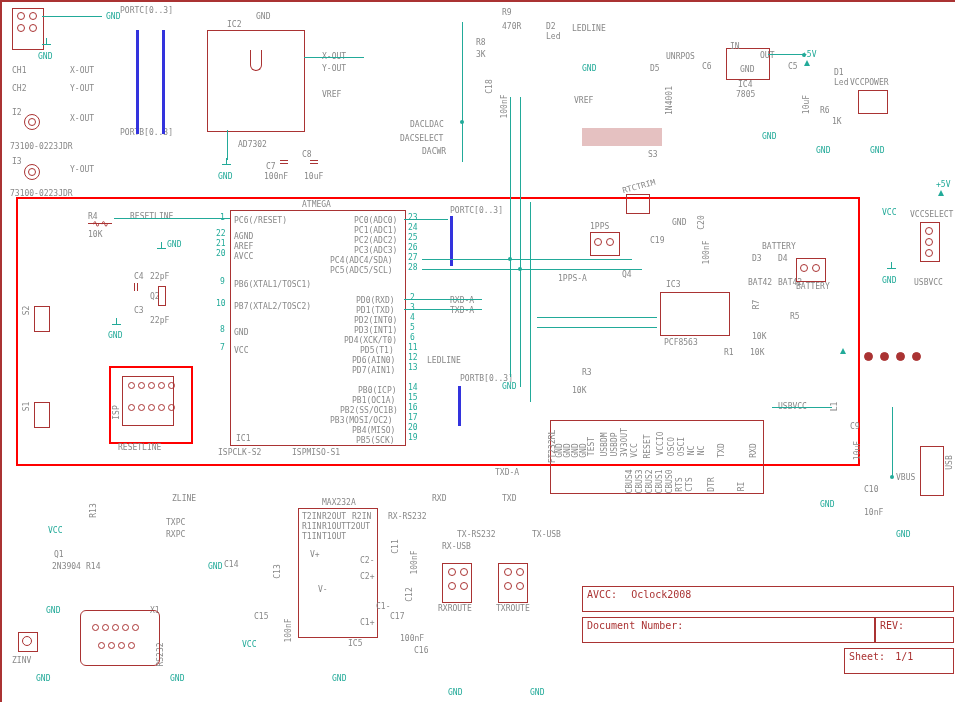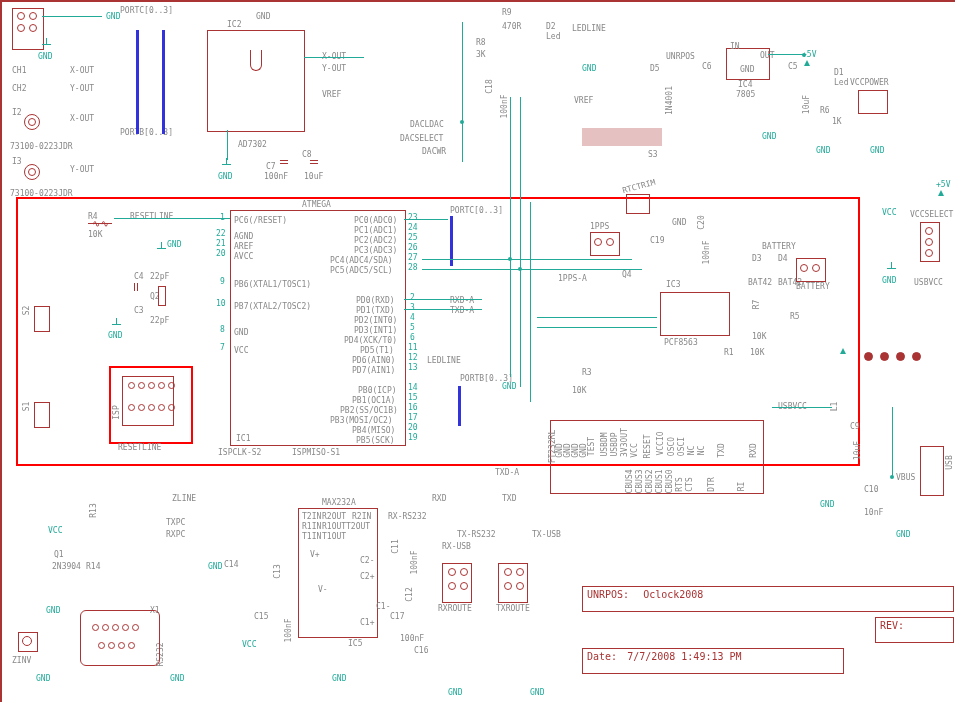--- a/index.html
+++ b/index.html
@@ -418,29 +418,32 @@
       <span></span>
       <span></span>
     </div>
 
 <div class="box" style="left:16px;top:630px;width:18px;height:18px"></div>
 <div class="circ" style="left:20px;top:634px;width:8px;height:8px"></div>
 <span class="lbl" style="left:10px;top:654px">ZINV</span>
 <span class="lbl lbl-g" style="left:34px;top:672px">GND</span>
 
 <div class="title-block" style="left:580px;top:584px;width:362px;height:20px">
-  <span>UNRPOS:</span>
+  <span>AVCC:</span>
   <span style="margin-left:8px">Oclock2008</span>
+</div>
+<div class="title-block" style="left:580px;top:615px;width:283px;height:20px">
+  <span>Document Number:</span>
 </div>
 <div class="title-block" style="left:873px;top:615px;width:69px;height:20px">
   <span>REV:</span>
 </div>
-<div class="title-block" style="left:580px;top:646px;width:252px;height:20px">
-  <span>Date:</span>
-  <span style="margin-left:4px">7/7/2008 1:49:13 PM</span>
+<div class="title-block" style="left:842px;top:646px;width:100px;height:20px">
+  <span>Sheet:</span>
+  <span style="margin-left:4px">1/1</span>
 </div>
 
 <div class="wire-h" style="left:402px;top:217px;width:44px"></div>
 <div class="wire-h" style="left:402px;top:297px;width:78px"></div>
 <div class="wire-h" style="left:402px;top:307px;width:78px"></div>
 <div class="wire-h" style="left:112px;top:216px;width:116px"></div>
 <div class="wire-h" style="left:40px;top:14px;width:60px"></div>
 <div class="wire-h" style="left:302px;top:55px;width:60px"></div>
 <div class="wire-h" style="left:766px;top:52px;width:38px"></div>
 <div class="wire-v" style="left:460px;top:20px;height:140px"></div>

